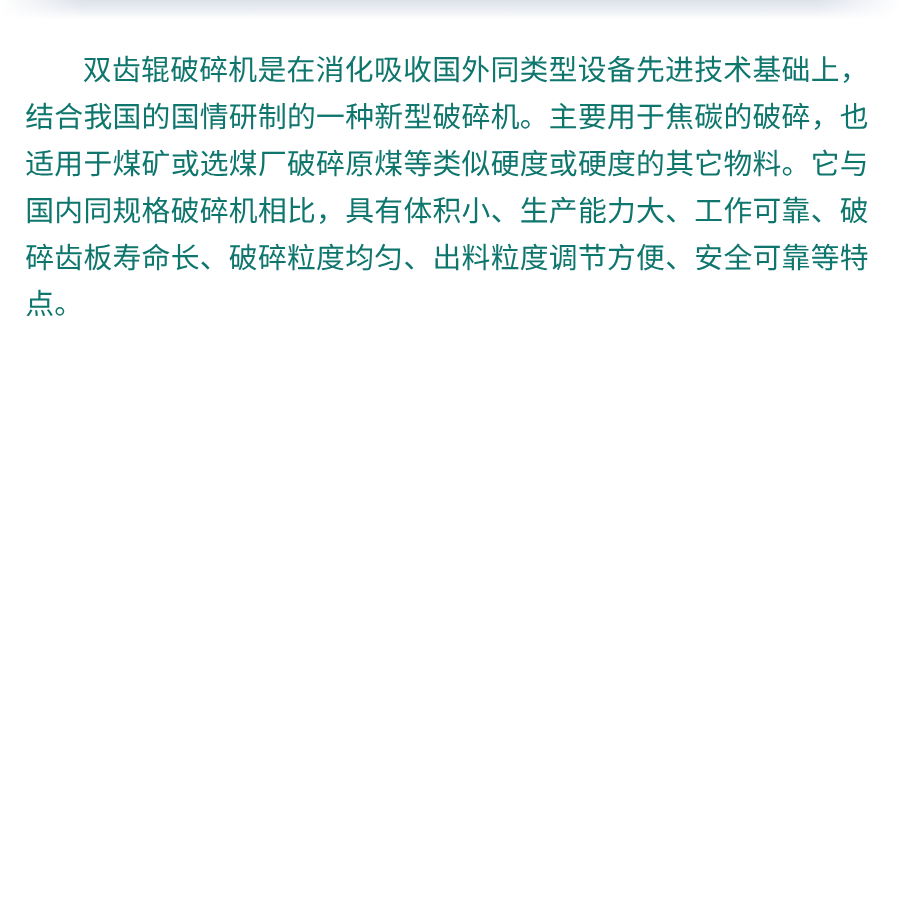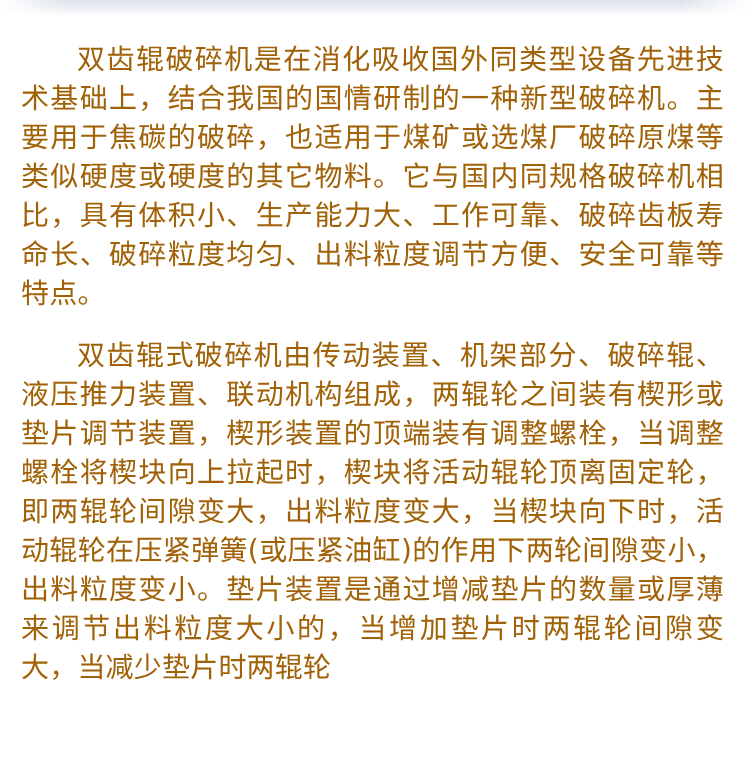--- a/index.html
+++ b/index.html
@@ -24,31 +24,30 @@
       linear-gradient(to bottom, #dde2ea 0%, #e9ecf2 45%, #ffffff 100%);
   }
   .content {
     position: absolute;
     top: 40px;
     left: 21px;
     width: 703px;
   }
   .content p {
     margin: 0 0 23px 0;
-    font-size: 28px;
+    font-size: 24px;
     line-height: 39px;
     letter-spacing: 0.2px;
-    color: #a16207;
+    color: #0f766e;
     text-indent: 2em;
     text-align: justify;
     text-justify: inter-ideograph;
     word-break: break-all;
   }
 </style>
 </head>
 <body>
 
 <div class="top-shadow"></div>
 
 <div class="content">
   <p>双齿辊破碎机是在消化吸收国外同类型设备先进技术基础上，结合我国的国情研制的一种新型破碎机。主要用于焦碳的破碎，也适用于煤矿或选煤厂破碎原煤等类似硬度或硬度的其它物料。它与国内同规格破碎机相比，具有体积小、生产能力大、工作可靠、破碎齿板寿命长、破碎粒度均匀、出料粒度调节方便、安全可靠等特点。</p>
-  <p>双齿辊式破碎机由传动装置、机架部分、破碎辊、液压推力装置、联动机构组成，两辊轮之间装有楔形或垫片调节装置，楔形装置的顶端装有调整螺栓，当调整螺栓将楔块向上拉起时，楔块将活动辊轮顶离固定轮，即两辊轮间隙变大，出料粒度变大，当楔块向下时，活动辊轮在压紧弹簧(或压紧油缸)的作用下两轮间隙变小，出料粒度变小。垫片装置是通过增减垫片的数量或厚薄来调节出料粒度大小的，当增加垫片时两辊轮间隙变大，当减少垫片时两辊轮</p>
 </div>
 
 </body></html>

